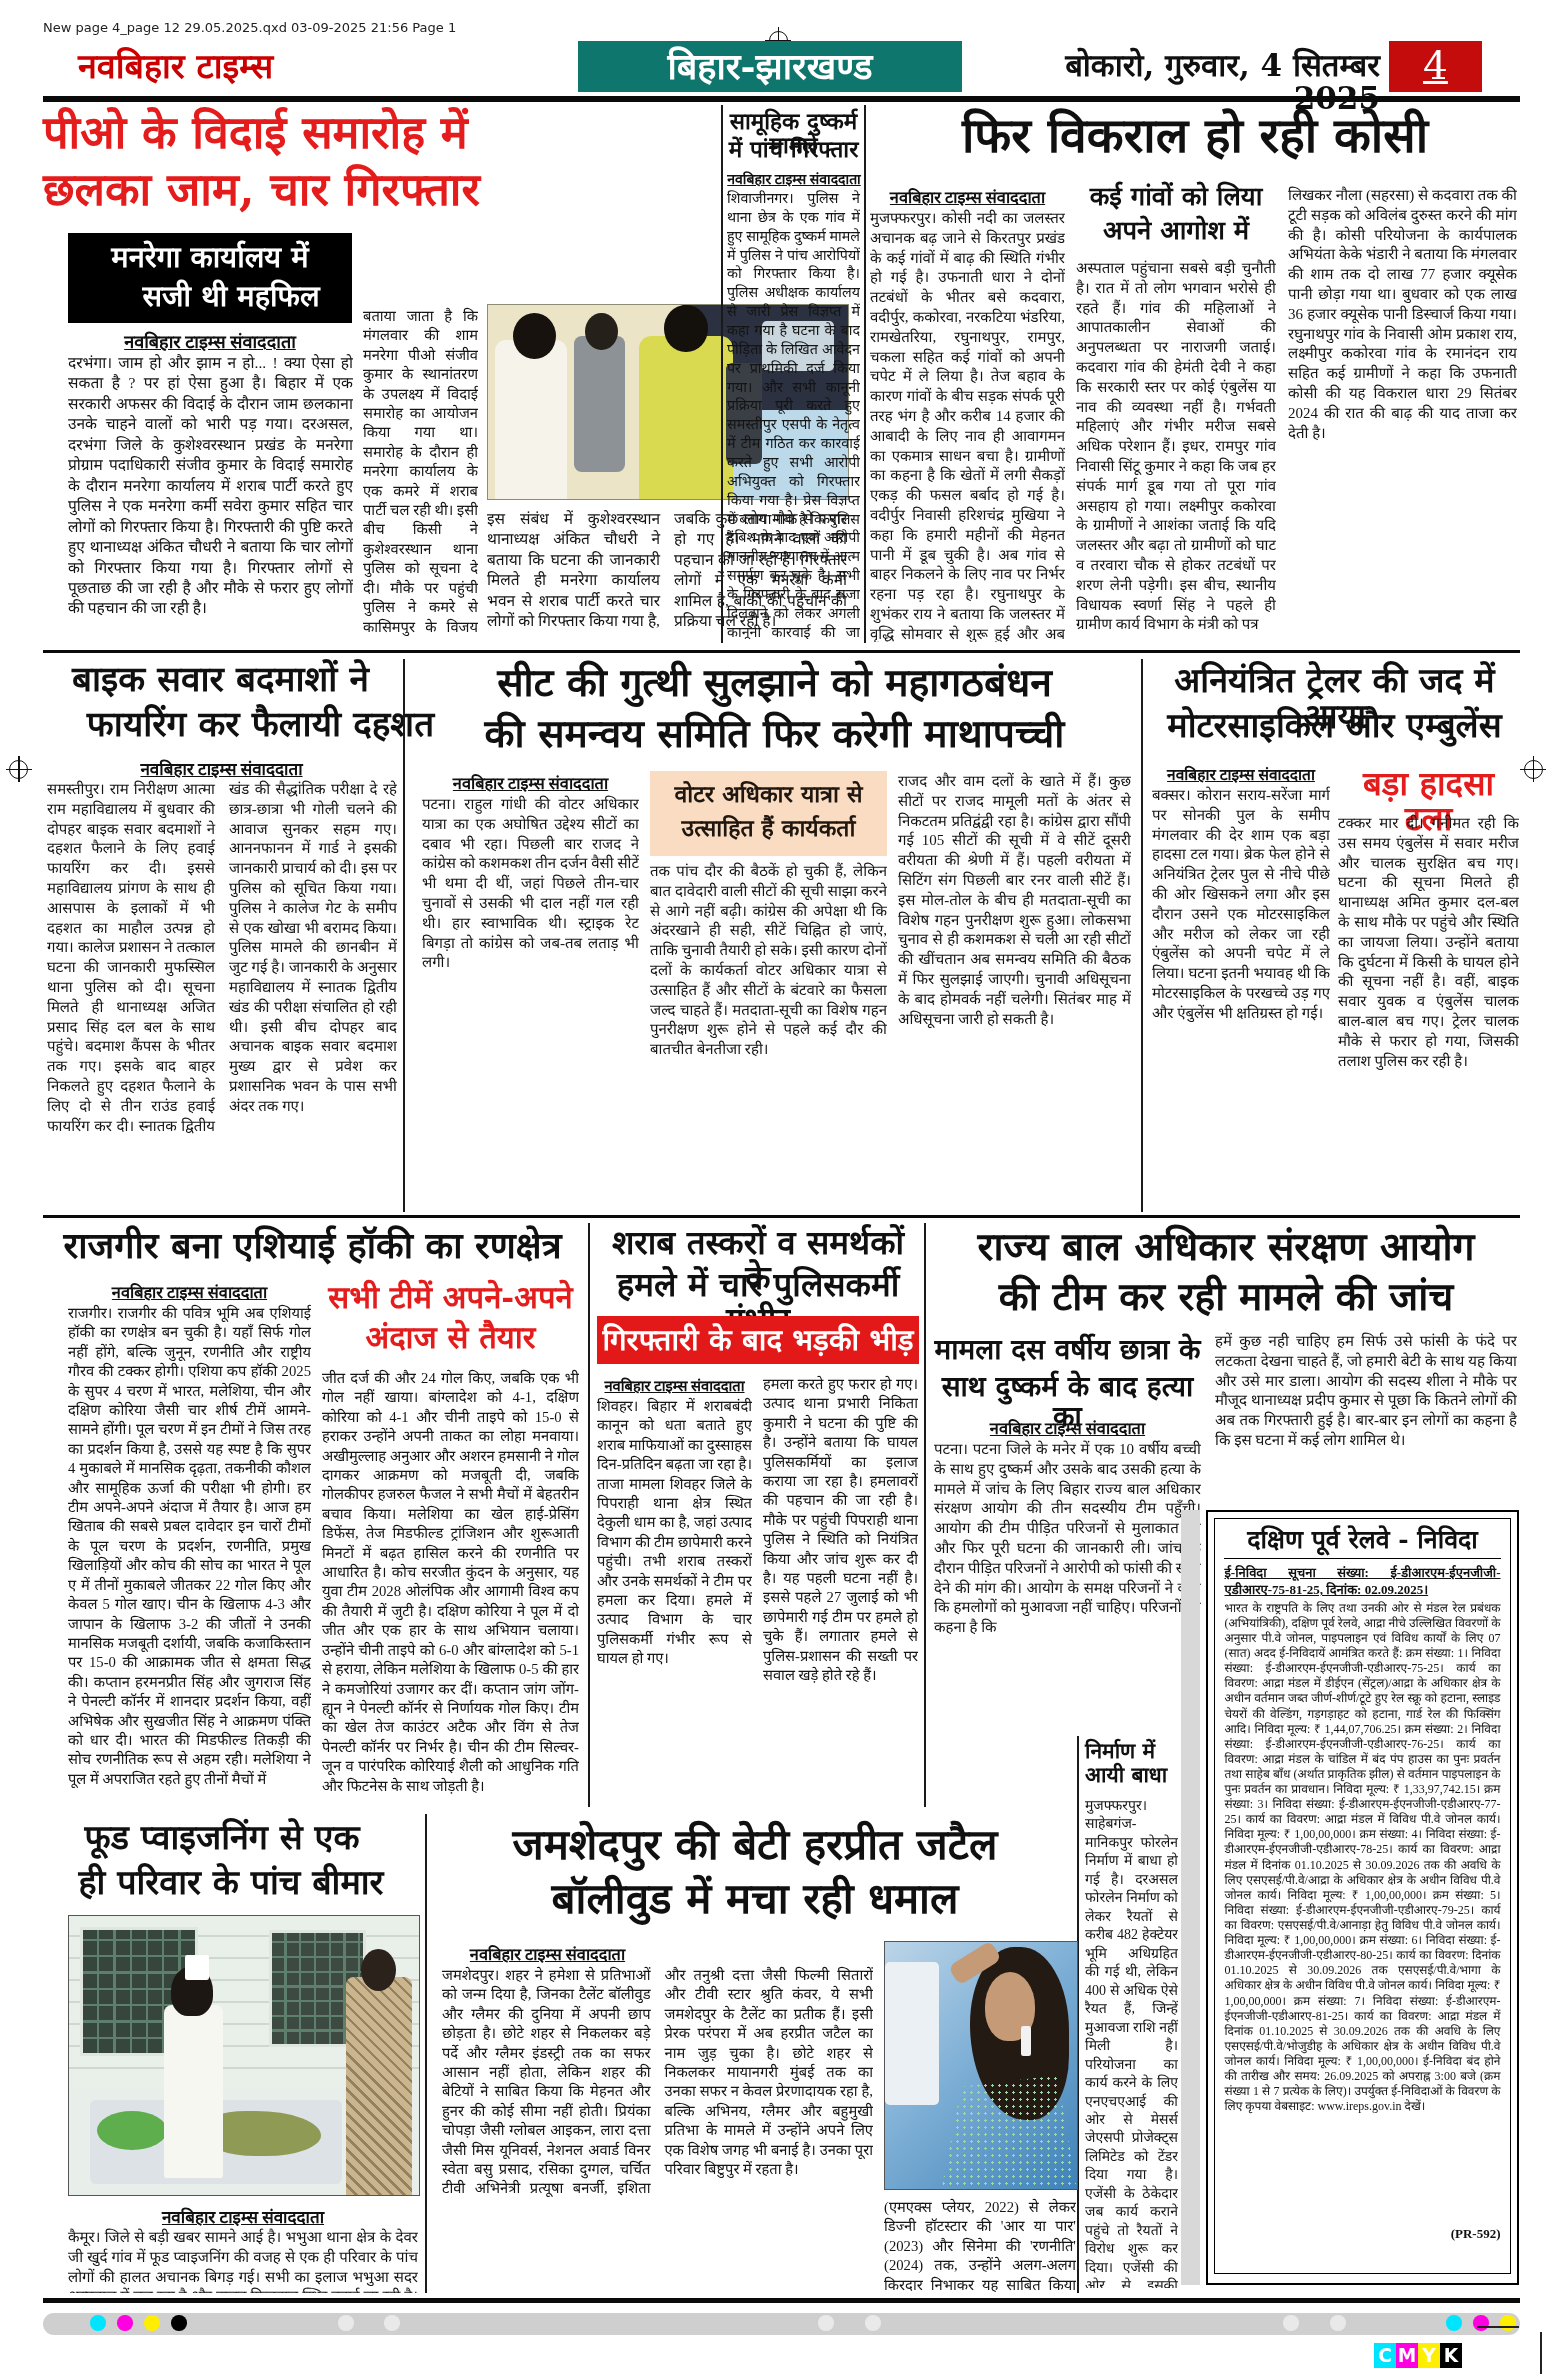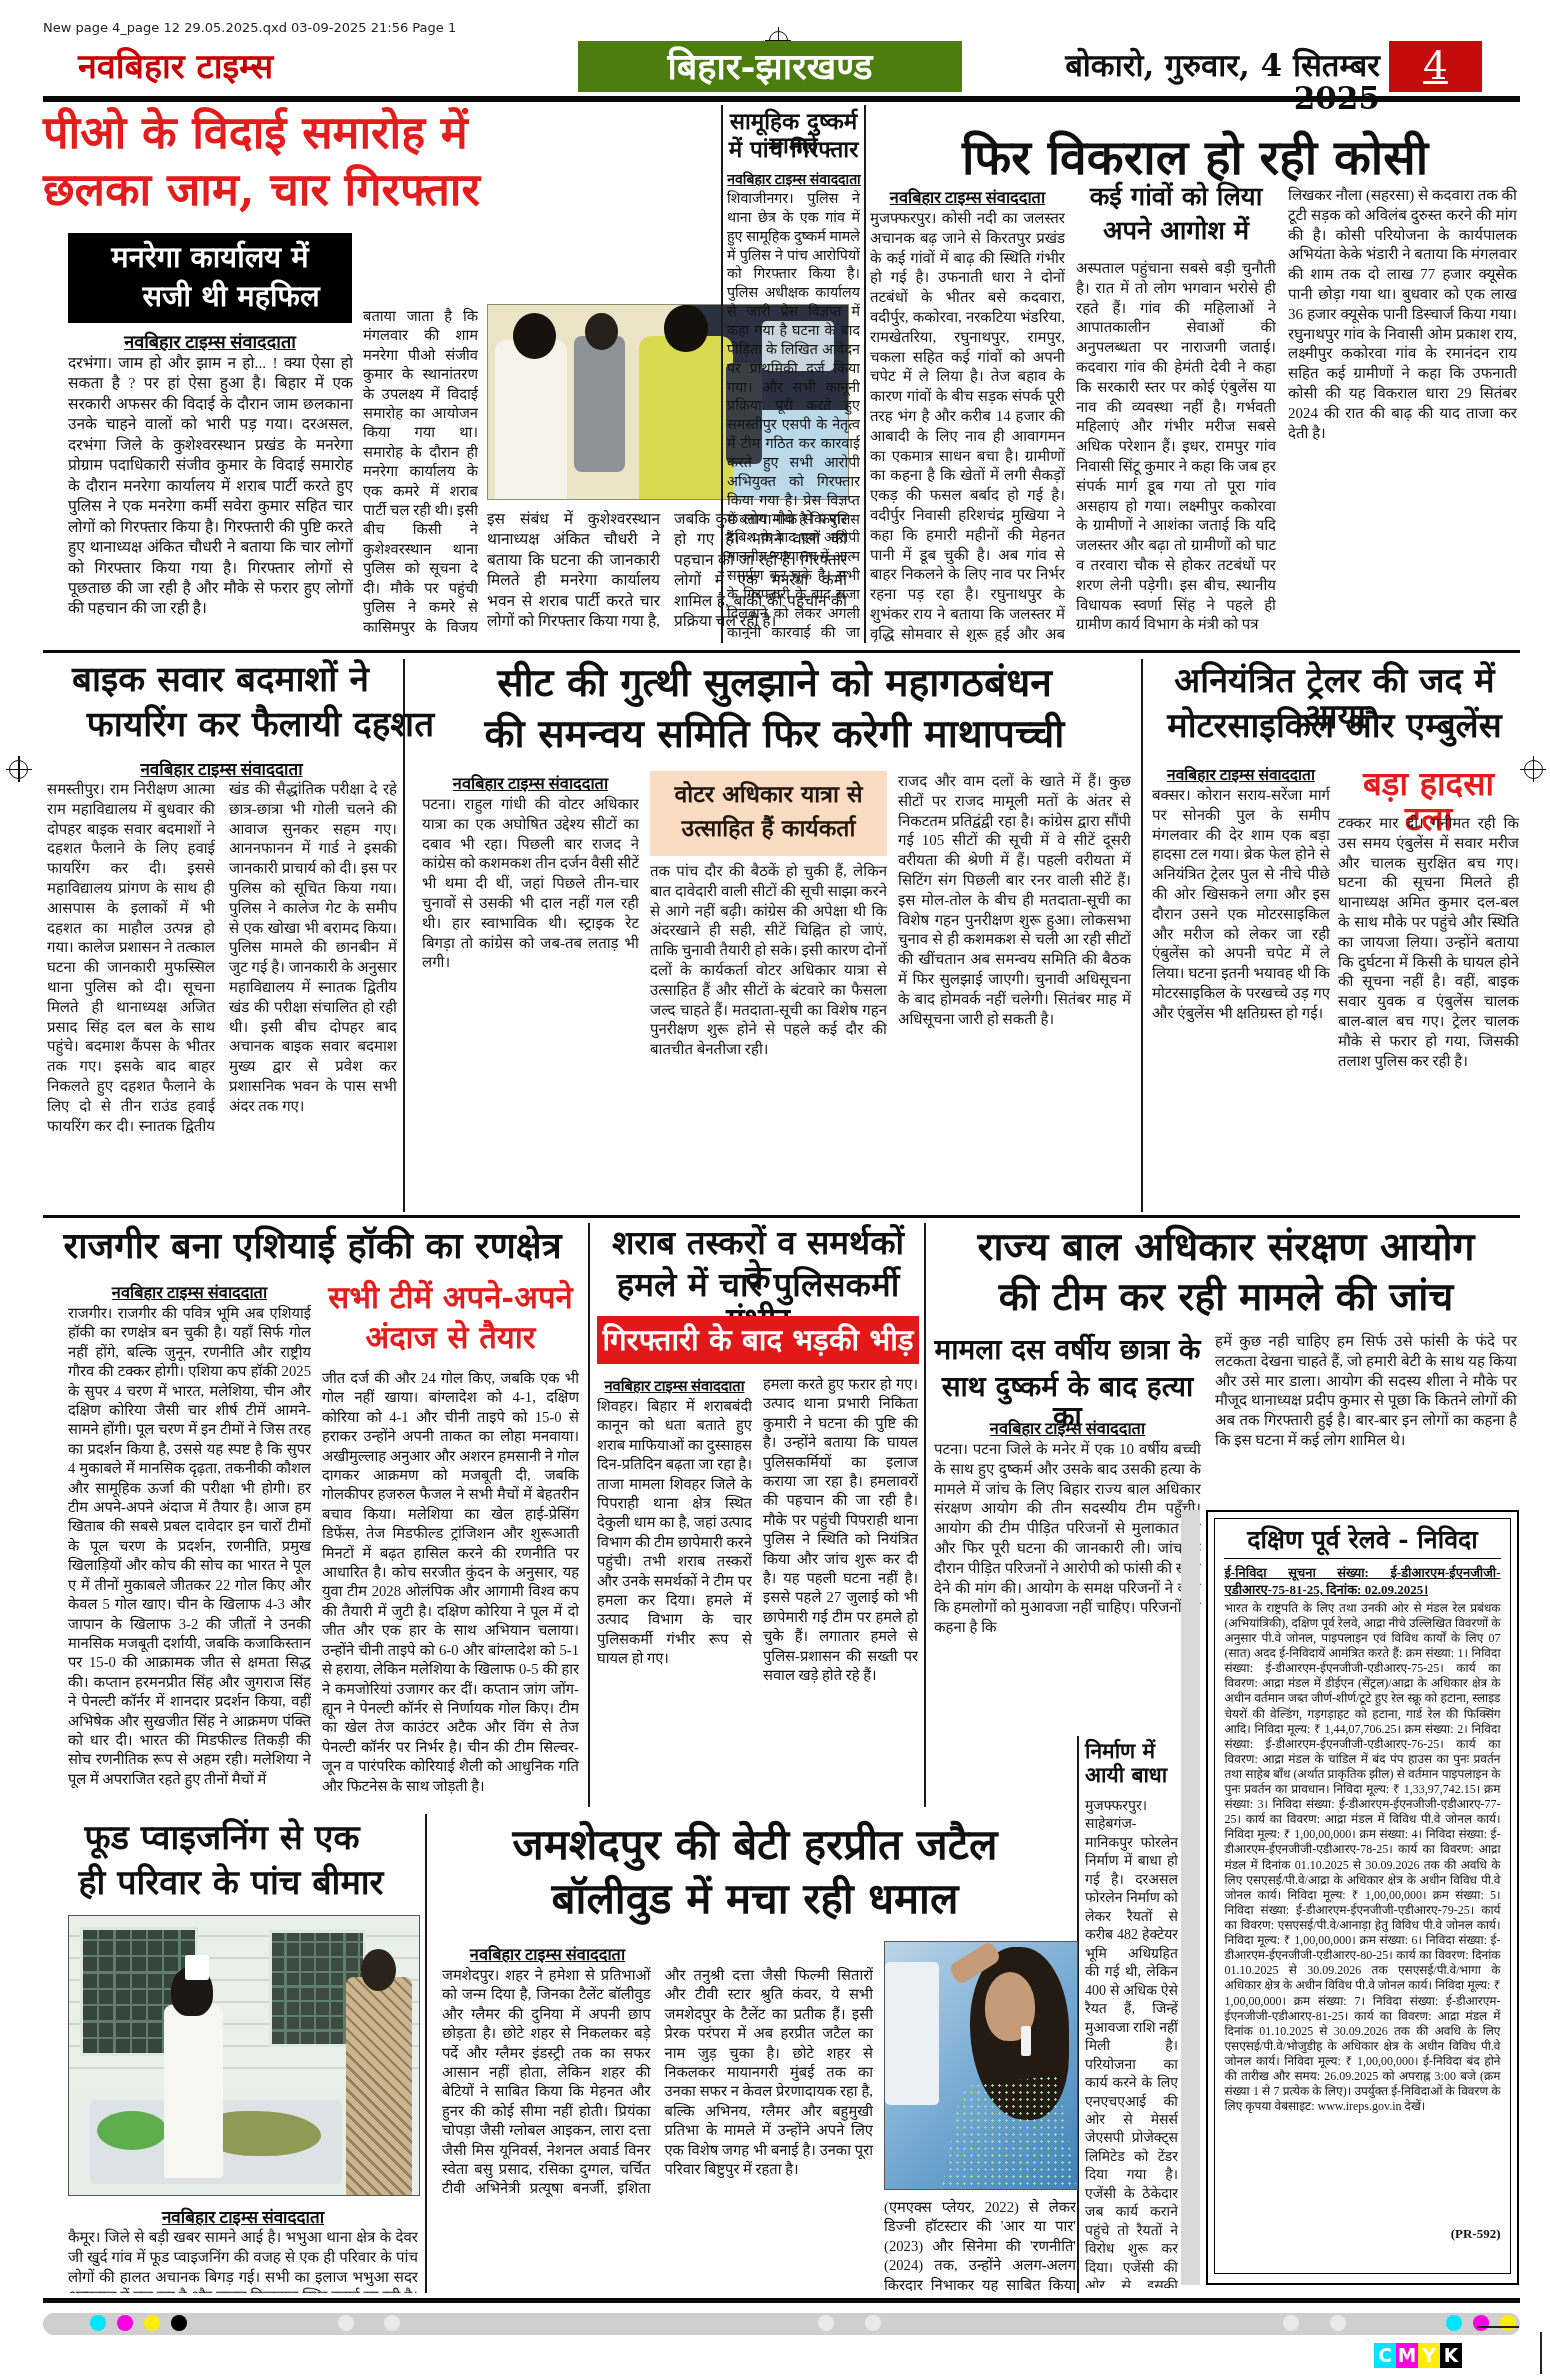--- a/index.html
+++ b/index.html
@@ -38,21 +38,21 @@
 <body>
 
 <div class="page">
 
   <div class="abs" style="left:43px;top:20px;font-family:'DejaVu Sans',sans-serif;font-size:13px;color:#222;">New page 4_page 12  29.05.2025.qxd  03-09-2025  21:56  Page 1</div>
   <div class="reg-mark" style="left:769px;top:31px;"></div>
   <div class="reg-mark" style="left:9.3px;top:760px;"></div>
   <div class="reg-mark" style="left:1524px;top:760px;"></div>
 
   <div class="abs hl" style="left:78px;top:48px;font-size:34px;color:#cc0000;">नवबिहार टाइम्स</div>
-  <div class="abs" style="left:578px;top:41px;width:384px;height:51px;background:#4d7c0f;">
+  <div class="abs" style="left:578px;top:41px;width:384px;height:51px;background:#0f766e;">
     <div class="hl center" style="color:#fff;font-size:36px;line-height:51px;">बिहार-झारखण्ड</div>
   </div>
   <div class="abs hl" style="left:969px;top:49px;width:411px;font-size:31px;text-align:right;">बोकारो, गुरुवार, 4 सितम्बर 2025</div>
   <div class="abs" style="left:1389px;top:41px;width:93px;height:51px;background:#c40c0c;">
     <div class="center" style="color:#fff;font-family:'DejaVu Serif',serif;font-size:39px;line-height:50px;text-decoration:underline;">4</div>
   </div>
   <div class="abs hrule" style="left:43px;top:96px;width:1477px;height:6.2px;"></div>
 
   <div class="abs hl red" style="left:43px;top:109px;width:667px;font-size:45px;">पीओ के विदाई समारोह में</div>
   <div class="abs hl red" style="left:43px;top:166px;width:667px;font-size:45px;">छलका जाम, चार गिरफ्तार</div>
@@ -81,21 +81,21 @@
 
   <div class="abs vrule" style="left:721px;top:105px;height:538px;"></div>
 
   <div class="abs hl center" style="left:727px;top:110px;width:133px;font-size:22.5px;">सामूहिक दुष्कर्म मामले</div>
   <div class="abs hl center" style="left:727px;top:138px;width:133px;font-size:22.5px;">में पांच गिरफ्तार</div>
   <div class="abs byline" style="left:726px;top:169px;width:136px;font-size:14px;">नवबिहार टाइम्स संवाददाता</div>
   <div class="abs body-txt" style="left:727px;top:189px;width:133px;height:450px;font-size:14.3px;">शिवाजीनगर। पुलिस ने थाना छेत्र के एक गांव में हुए सामूहिक दुष्कर्म मामले में पुलिस ने पांच आरोपियों को गिरफ्तार किया है। पुलिस अधीक्षक कार्यालय से जारी प्रेस विज्ञप्त में कहा गया है घटना के बाद पीड़िता के लिखित आवेदन पर प्राथमिकी दर्ज किया गया। और सभी कानूनी प्रक्रिया पूरी करते हुए समस्तीपुर एसपी के नेतृत्व में टीम गठित कर कारवाई करते हुए सभी आरोपी अभियुक्त को गिरफ्तार किया गया है। प्रेस विज्ञप्त में बताया गया है कि पुलिस दबिश के बाद एक आरोपी माननीय न्यायालय में आत्म समर्पण कर चुके है। सभी के गिरफ्तारी के बाद सजा दिलवाने को लेकर अगली कानूनी कारवाई की जा रही है। इधर दूसरी ओर शिवाजीनगर पुलिस ने अख्तबारा गांव में दो दिन पूर्व हुए चोरी घटना मामले में पांच युवकों को अब तक हिरासत में लेकर पूछ ताछ कर रही है। जानकारी के अनुसार पुलिस ने चोरी का समान भी बरामद किया है। जिसके बाद हिरासत में लिए गए युवकों से पूछ ताछ के आधार पर घटना में संलिप्त अन्य गिरोह के सदस्यों के लिए छापेमारी कर रही है।</div>
 
   <div class="abs vrule" style="left:864px;top:105px;height:538px;"></div>
 
-  <div class="abs hl center" style="left:870px;top:110px;width:650px;font-size:48px;margin-top:22px;">फिर विकराल हो रही कोसी</div>
+  <div class="abs hl center" style="left:870px;top:110px;width:650px;font-size:48px;">फिर विकराल हो रही कोसी</div>
   <div class="abs byline" style="left:870px;top:186px;width:195px;font-size:16.3px;">नवबिहार टाइम्स संवाददाता</div>
   <div class="abs body-txt" style="left:870px;top:209px;width:195px;height:433px;font-size:15px;">मुजफ्फरपुर। कोसी नदी का जलस्तर अचानक बढ़ जाने से किरतपुर प्रखंड के कई गांवों में बाढ़ की स्थिति गंभीर हो गई है। उफनाती धारा ने दोनों तटबंधों के भीतर बसे कदवारा, वदीर्पुर, ककोरवा, नरकटिया भंडरिया, रामखेतरिया, रघुनाथपुर, रामपुर, चकला सहित कई गांवों को अपनी चपेट में ले लिया है। तेज बहाव के कारण गांवों के बीच सड़क संपर्क पूरी तरह भंग है और करीब 14 हजार की आबादी के लिए नाव ही आवागमन का एकमात्र साधन बचा है। ग्रामीणों का कहना है कि खेतों में लगी सैकड़ों एकड़ की फसल बर्बाद हो गई है। वदीर्पुर निवासी हरिशचंद्र मुखिया ने कहा कि हमारी महीनों की मेहनत पानी में डूब चुकी है। अब गांव से बाहर निकलने के लिए नाव पर निर्भर रहना पड़ रहा है। रघुनाथपुर के शुभंकर राय ने बताया कि जलस्तर में वृद्धि सोमवार से शुरू हुई और अब तक हालत बिगड़ती जा रही है। गर्भवती महिलाओं व बीमार मरीजों को</div>
   <div class="abs hl center" style="left:1076px;top:183px;width:200px;font-size:25.6px;">कई गांवों को लिया</div>
   <div class="abs hl center" style="left:1076px;top:217px;width:200px;font-size:25.6px;">अपने आगोश में</div>
   <div class="abs body-txt" style="left:1076px;top:259px;width:200px;height:383px;font-size:15px;">अस्पताल पहुंचाना सबसे बड़ी चुनौती है। रात में तो लोग भगवान भरोसे ही रहते हैं। गांव की महिलाओं ने आपातकालीन सेवाओं की अनुपलब्धता पर नाराजगी जताई। कदवारा गांव की हेमंती देवी ने कहा कि सरकारी स्तर पर कोई एंबुलेंस या नाव की व्यवस्था नहीं है। गर्भवती महिलाएं और गंभीर मरीज सबसे अधिक परेशान हैं। इधर, रामपुर गांव निवासी सिंटू कुमार ने कहा कि जब हर संपर्क मार्ग डूब गया तो पूरा गांव असहाय हो गया। लक्ष्मीपुर ककोरवा के ग्रामीणों ने आशंका जताई कि यदि जलस्तर और बढ़ा तो ग्रामीणों को घाट व तरवारा चौक से होकर तटबंधों पर शरण लेनी पड़ेगी। इस बीच, स्थानीय विधायक स्वर्णा सिंह ने पहले ही ग्रामीण कार्य विभाग के मंत्री को पत्र</div>
   <div class="abs body-txt" style="left:1288px;top:186px;width:229px;height:456px;font-size:15px;">लिखकर नौला (सहरसा) से कदवारा तक की टूटी सड़क को अविलंब दुरुस्त करने की मांग की है। कोसी परियोजना के कार्यपालक अभियंता केके भंडारी ने बताया कि मंगलवार की शाम तक दो लाख 77 हजार क्यूसेक पानी छोड़ा गया था। बुधवार को एक लाख 36 हजार क्यूसेक पानी डिस्चार्ज किया गया। रघुनाथपुर गांव के निवासी ओम प्रकाश राय, लक्ष्मीपुर ककोरवा गांव के रमानंदन राय सहित कई ग्रामीणों ने कहा कि उफनाती कोसी की यह विकराल धारा 29 सितंबर 2024 की रात की बाढ़ की याद ताजा कर देती है।</div>
 
   <div class="abs hrule" style="left:43px;top:650px;width:1477px;height:3.1px;"></div>
 
   <div class="abs hl center" style="left:43px;top:660px;width:355px;font-size:35px;">बाइक सवार बदमाशों ने</div>

